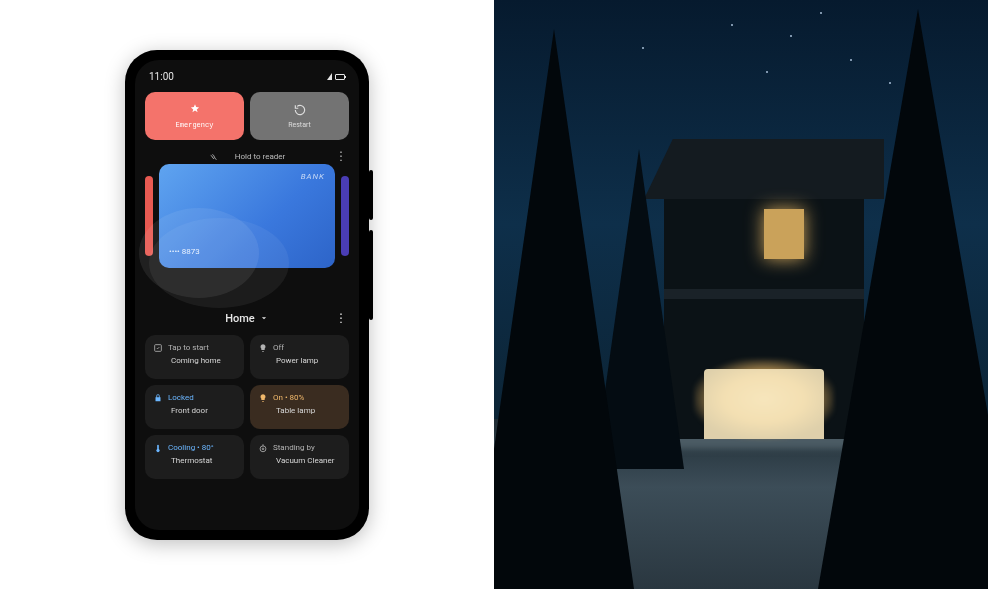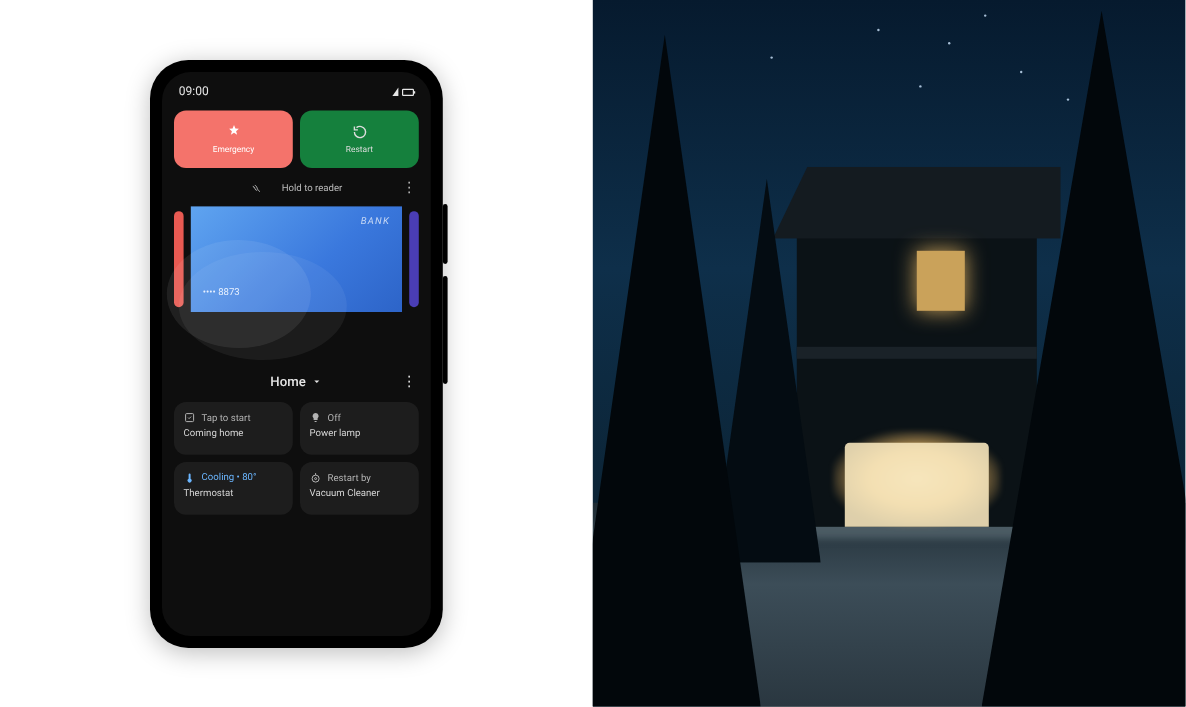--- a/index.html
+++ b/index.html
@@ -87,69 +87,69 @@
     color:#e6e6e6;
   }
   .status-bar { display:flex; justify-content:space-between; align-items:center; font-size:10px; height:14px; padding:0 4px; }
   .status-icons { display:flex; gap:3px; align-items:center; }
   .tri { width:0;height:0;border-left:5px solid transparent;border-right:0 solid transparent;border-bottom:7px solid #e6e6e6; }
   .batt { width:10px; height:6px; border:1px solid #e6e6e6; border-radius:1px; position:relative; }
   .batt::after{content:"";position:absolute;right:-2px;top:1px;width:1px;height:2px;background:#e6e6e6;}
 
   .power-row { display:flex; gap:6px; margin-top:8px; }
   .power-btn {
-    flex:1; background:#15803d; border-radius:10px; height:48px;
+    flex:1; background:#737373; border-radius:10px; height:48px;
     display:flex; flex-direction:column; align-items:center; justify-content:center;
     font-size:7px; gap:4px; color:#ddd;
   }
-  .power-btn.emergency { background:#f4736b; color:#fff; }
+  .power-btn.emergency { background:#f4736b; color:#fff;font-family:Liberation Mono, monospace; }
   .pb-icon { width:14px;height:14px; display:flex;align-items:center;justify-content:center; }
 
   .wallet-section { margin-top:12px; }
   .wallet-header { display:flex; align-items:center; justify-content:center; position:relative; font-size:8px; color:#bcbcbc; gap:16px; }
   .wallet-menu { position:absolute; right:2px; top:0; font-size:12px; line-height:8px; }
   .card-carousel { display:flex; align-items:center; margin-top:8px; gap:6px; height:92px; }
   .card-slice { width:8px; height:80px; border-radius:4px; }
   .card-slice.left { background:#e85a52; }
   .card-slice.right { background:#4a3db5; }
   .card-main {
-    flex:1; height:88px; border-radius:0;
+    flex:1; height:104px; border-radius:10px;
     background: linear-gradient(135deg,#5fa4f0 0%, #3a78dd 60%, #2d64c8 100%);
     position:relative; padding:8px;
   }
   .card-bank { position:absolute; top:8px; right:10px; font-size:8px; font-style:italic; color:rgba(255,255,255,.7); letter-spacing:1px;}
   .card-num { position:absolute; bottom:12px; left:10px; font-size:8px; color:#e8f1ff; }
   .card-swirl{position:absolute;left:-20px;bottom:-30px;width:120px;height:90px;border-radius:50%;background:rgba(255,255,255,.08);}
   .card-swirl2{position:absolute;left:-10px;bottom:-40px;width:140px;height:90px;border-radius:50%;background:rgba(255,255,255,.06);}
 
   .home-section { margin-top:14px; flex:1; display:flex; flex-direction:column; }
   .home-header { display:flex; align-items:center; justify-content:center; position:relative; font-size:11px; font-weight:500; gap:4px;margin-top:36px; }
   .home-menu { position:absolute; right:2px; font-size:12px; }
   .tiles { display:grid; grid-template-columns:1fr 1fr; gap:6px; margin-top:10px; }
   .tile {
     background:#1d1d1d; border-radius:10px; padding:8px 8px;
     min-height:44px; display:flex; flex-direction:column; gap:3px;
   }
   .tile.warm { background:#3a2c20; }
   .tile-top { display:flex; align-items:center; gap:5px; font-size:8px; }
   .tile-top.blue { color:#6bb6ff; }
   .tile-top.amber { color:#f0b86b; }
-  .tile-top.grey { color:#b3b3b3;align-items:flex-end; }
-  .tile-sub { font-size:8px; color:#d6d6d6; }
+  .tile-top.grey { color:#b3b3b3; }
+  .tile-sub { font-size:8px; color:#d6d6d6;margin-left:18px; }
   .ico { width:10px; height:10px; display:inline-flex; align-items:center; justify-content:center; flex-shrink:0; }
 </style>
 </head>
 <body>
 
 <div class="left-pane">
   <div class="phone">
     <div class="screen">
 
       <div class="status-bar">
-        <span>09:00</span>
+        <span>11:00</span>
         <span class="status-icons">
           <span class="tri"></span>
           <span class="batt"></span>
         </span>
       </div>
 
       <div class="power-row">
         <div class="power-btn emergency">
           <span class="pb-icon">
             <svg viewBox="0 0 24 24" width="14" height="14" fill="#fff">
@@ -223,37 +223,59 @@
                   </svg>
                 </span>
                 <span>Off</span>
               </div>
               <div class="tile-sub">Power lamp</div>
             </div>
             <div class="tile">
               <div class="tile-top blue">
                 <span class="ico">
                   <svg viewBox="0 0 24 24" width="10" height="10" fill="currentColor">
+                    <path d="M12 3a4 4 0 0 0-4 4v3H6v10h12V10h-2V7a4 4 0 0 0-4-4zm-2 7V7a2 2 0 1 1 4 0v3z"></path>
+                  </svg>
+                </span>
+                <span>Locked</span>
+              </div>
+              <div class="tile-sub">Front door</div>
+            </div>
+            <div class="tile warm">
+              <div class="tile-top amber">
+                <span class="ico">
+                  <svg viewBox="0 0 24 24" width="10" height="10" fill="currentColor">
+                    <path d="M12 3a6 6 0 0 0-4 10.5V17h8v-3.5A6 6 0 0 0 12 3zm-2 16h4v2h-4z"></path>
+                  </svg>
+                </span>
+                <span>On • 80%</span>
+              </div>
+              <div class="tile-sub">Table lamp</div>
+            </div>
+            <div class="tile">
+              <div class="tile-top blue">
+                <span class="ico">
+                  <svg viewBox="0 0 24 24" width="10" height="10" fill="currentColor">
                     <path d="M12 4a2 2 0 0 0-2 2v8.3a4 4 0 1 0 4 0V6a2 2 0 0 0-2-2z"></path>
                   </svg>
                 </span>
                 <span>Cooling • 80°</span>
               </div>
               <div class="tile-sub">Thermostat</div>
             </div>
             <div class="tile">
               <div class="tile-top grey">
                 <span class="ico">
                   <svg viewBox="0 0 24 24" width="10" height="10" fill="none" stroke="currentColor" stroke-width="2">
                     <circle cx="12" cy="14" r="7"></circle>
                     <circle cx="12" cy="14" r="2"></circle>
                     <path d="M12 7V3"></path>
                   </svg>
                 </span>
-                <span>Restart by</span>
+                <span>Standing by</span>
               </div>
               <div class="tile-sub">Vacuum Cleaner</div>
             </div>
           </div>
       </div>
 
     </div>
   </div>
 </div>
 

